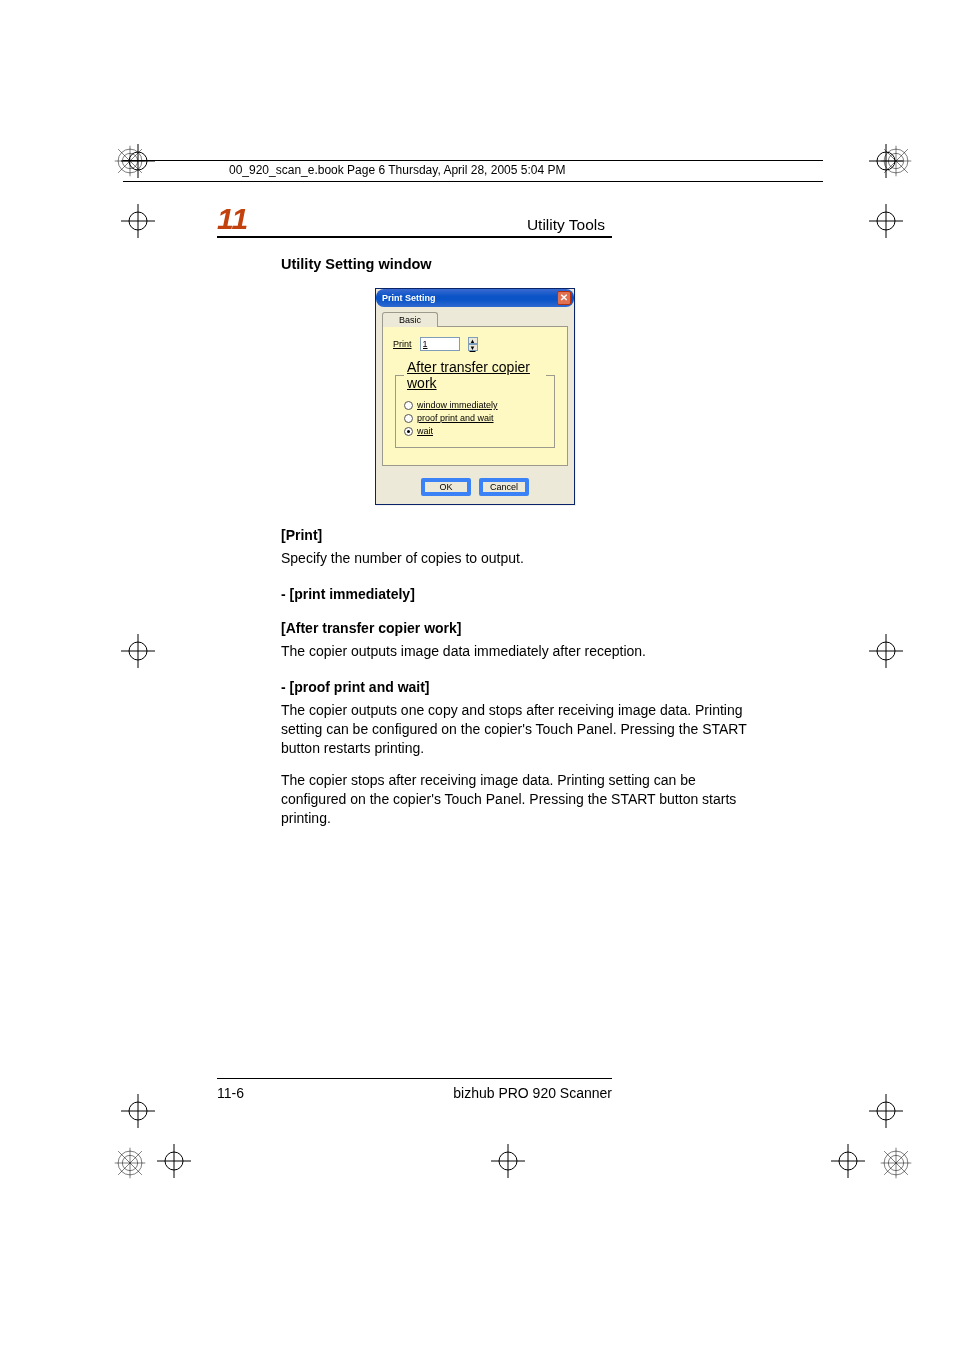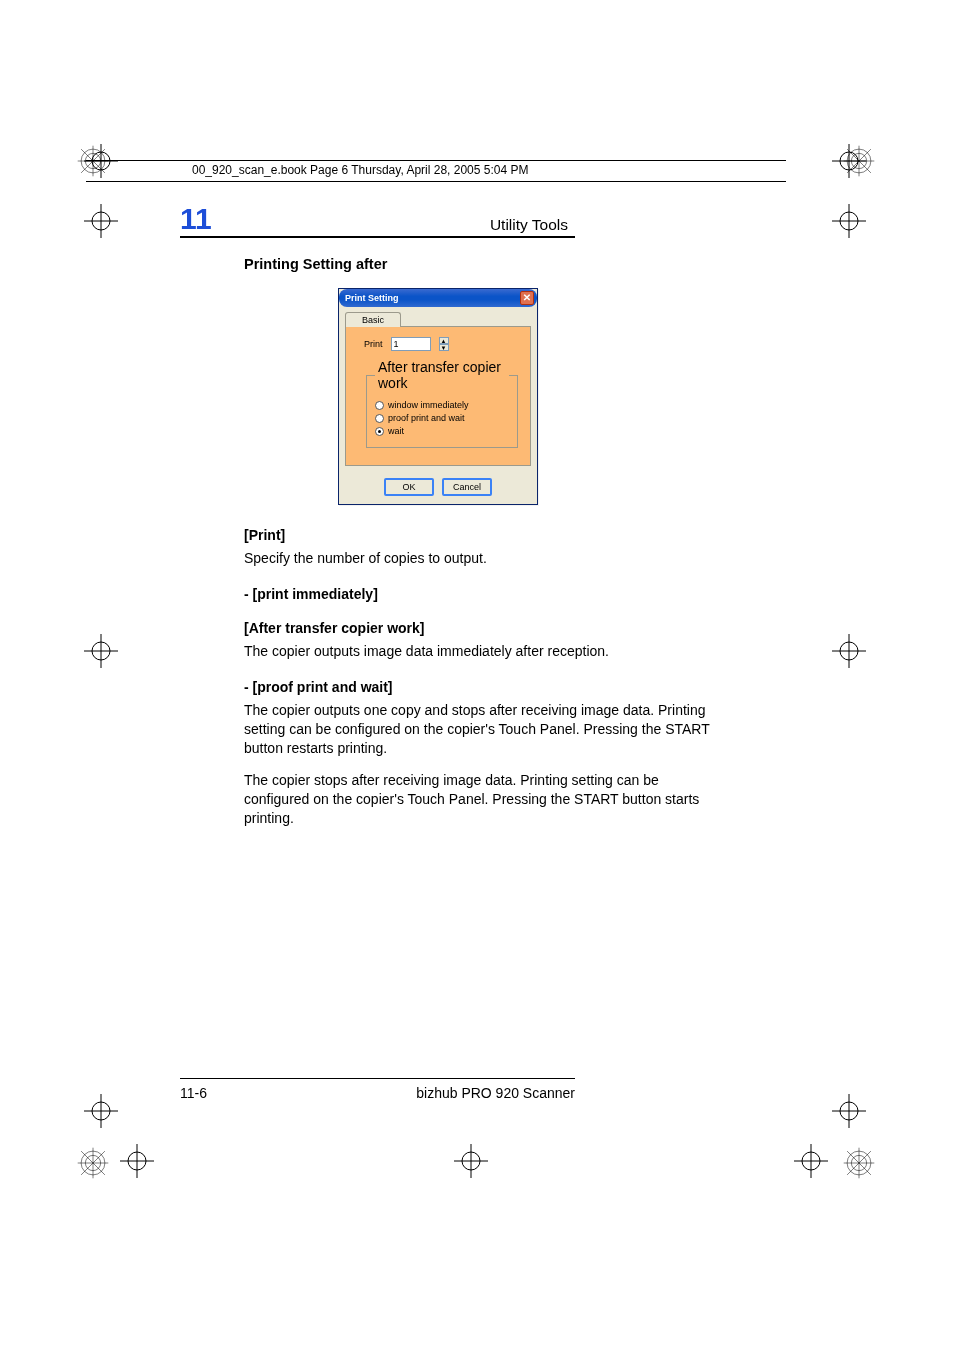--- a/index.html
+++ b/index.html
@@ -9,20 +9,21 @@
       height: 1351px;
       background: #fff;
       font-family: Arial, Helvetica, sans-serif;
       color: #000;
       position: relative;
     }
     .page {
       width: 812px;
       height: 1351px;
       position: relative;
+      margin-left: 37px;
     }
     
     .regmark { position:absolute; width:42px; height:42px; }
     .regmark svg { width:42px; height:42px; display:block; }
     .regmark.top-left  { left:80px;  top:140px; }
     .regmark.top-right { left:828px; top:140px; }
     .regmark.left-1    { left:80px;  top:200px; }
     .regmark.right-1   { left:828px; top:200px; }
     .regmark.left-2    { left:80px;  top:630px; }
     .regmark.right-2   { left:828px; top:630px; }
@@ -58,22 +59,23 @@
       left:180px; right:237px;
       top:208px;
       height:30px;
       border-bottom:2px solid #000;
     }
     .chapter-num {
       position:absolute;
       left:180px; top:202px;
       font-size:30px;
       font-weight:bold;
+      font-style:italic;
       font-family: "Trebuchet MS", Arial, sans-serif;
-      color:#1d4ed8;
+      color:#c2410c;
     }
     .chapter-title {
       position:absolute;
       right:244px; top:216px;
       font-size:15.5px;
       color:#000;
     }
 
     .content {
       position:absolute;
@@ -136,23 +138,24 @@
       border:1px solid #9c9a8c;
       border-bottom:none;
       background:#ece9d8;
       border-radius:3px 3px 0 0;
       position:relative; top:1px;
       font-size:9px;
     }
     .win .tabpanel {
       margin:0 6px 6px 6px;
       border:1px solid #9c9a8c;
-      background:#fdba74;
-      padding:10px 10px 16px 18px;
+      background:#fef9c3;
+      padding:10px 10px 16px 10px;
       min-height:140px;
+      text-decoration:underline;
     }
     .win .row { display:flex; align-items:center; gap:8px; margin-bottom:6px;}
     .win .lbl { font-size:9px; }
     .win input[type="text"].num {
       width:40px; height:14px;
       border:1px solid #7f9db9;
       font-size:9px;
       padding:0 2px;
       background:#fff;
     }
@@ -179,21 +182,21 @@
     .win .radio.checked::after{
       content:""; position:absolute; left:2px; top:2px; width:3px;height:3px;
       background:#000; border-radius:50%;
     }
     .win .btnbar {
       display:flex; justify-content:center; gap:8px;
       padding:6px 0 8px 0;
     }
     .win .btn {
       min-width:50px; height:18px;
-      border:2px solid #3b82f6;
+      border:4px solid #3b82f6;
       background:#ece9d8;
       font-size:9px;
       display:flex; align-items:center; justify-content:center;
       border-radius:2px;
     }
 
     .page-footer {
       position:absolute;
       left:180px; right:237px;
       top:1078px;
@@ -361,21 +364,21 @@
 
   <div class="book-header-line"></div>
   <div class="book-header-text">00_920_scan_e.book  Page 6  Thursday, April 28, 2005  5:04 PM</div>
 
   <div class="chapter-bar"></div>
   <div class="chapter-num">11</div>
   <div class="chapter-title">Utility Tools</div>
 
   <div class="content">
 
-    <p class="h-subsection">Printing Setting after</p>
+    <p class="h-subsection">Utility Setting window</p>
 
     <div class="dialog-wrap">
       <div class="win">
         <div class="titlebar">
           <span>Print Setting</span>
           <span class="closebtn">✕</span>
         </div>
         <div class="tabrow">
           <span class="tab">Basic</span>
         </div>

